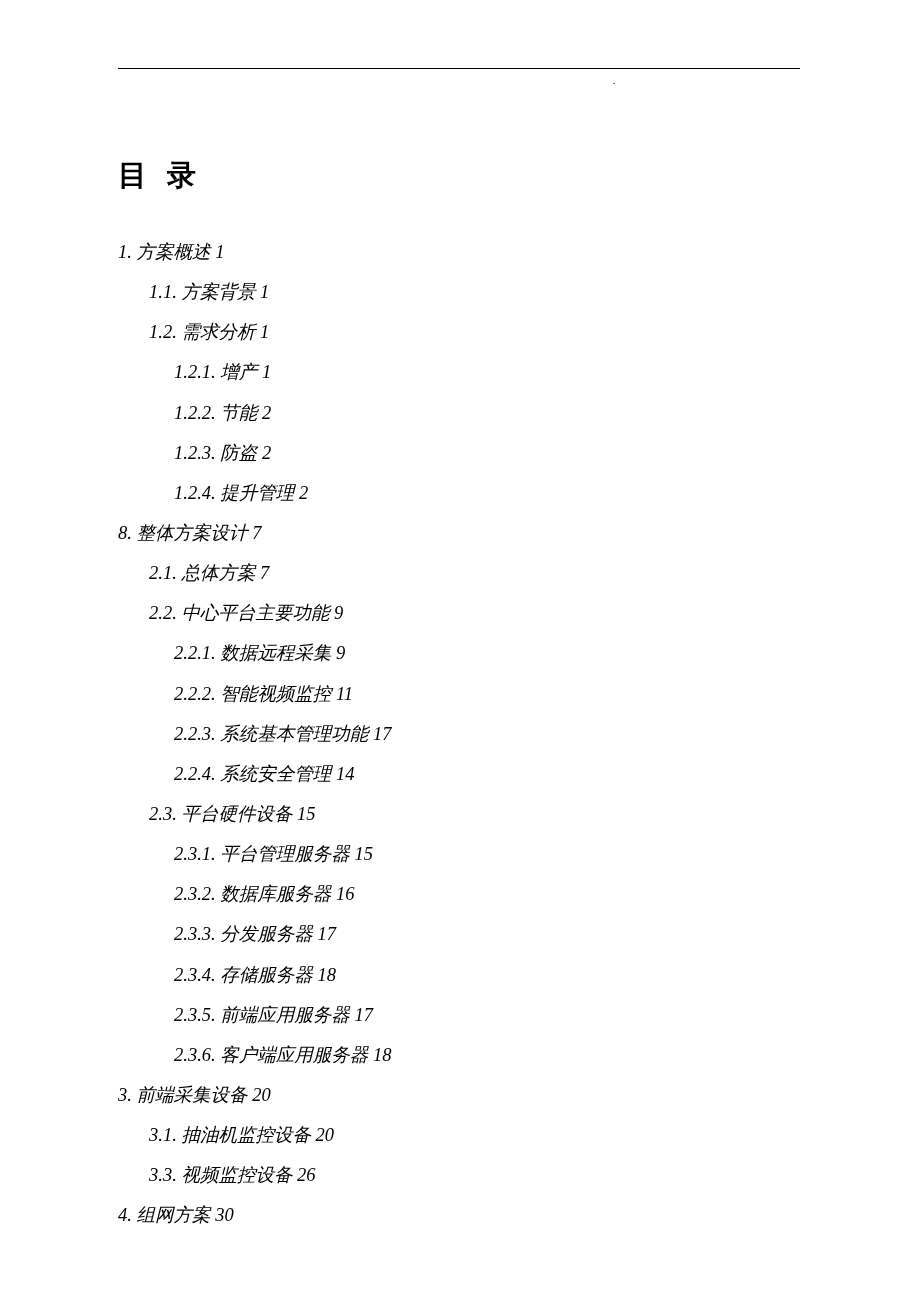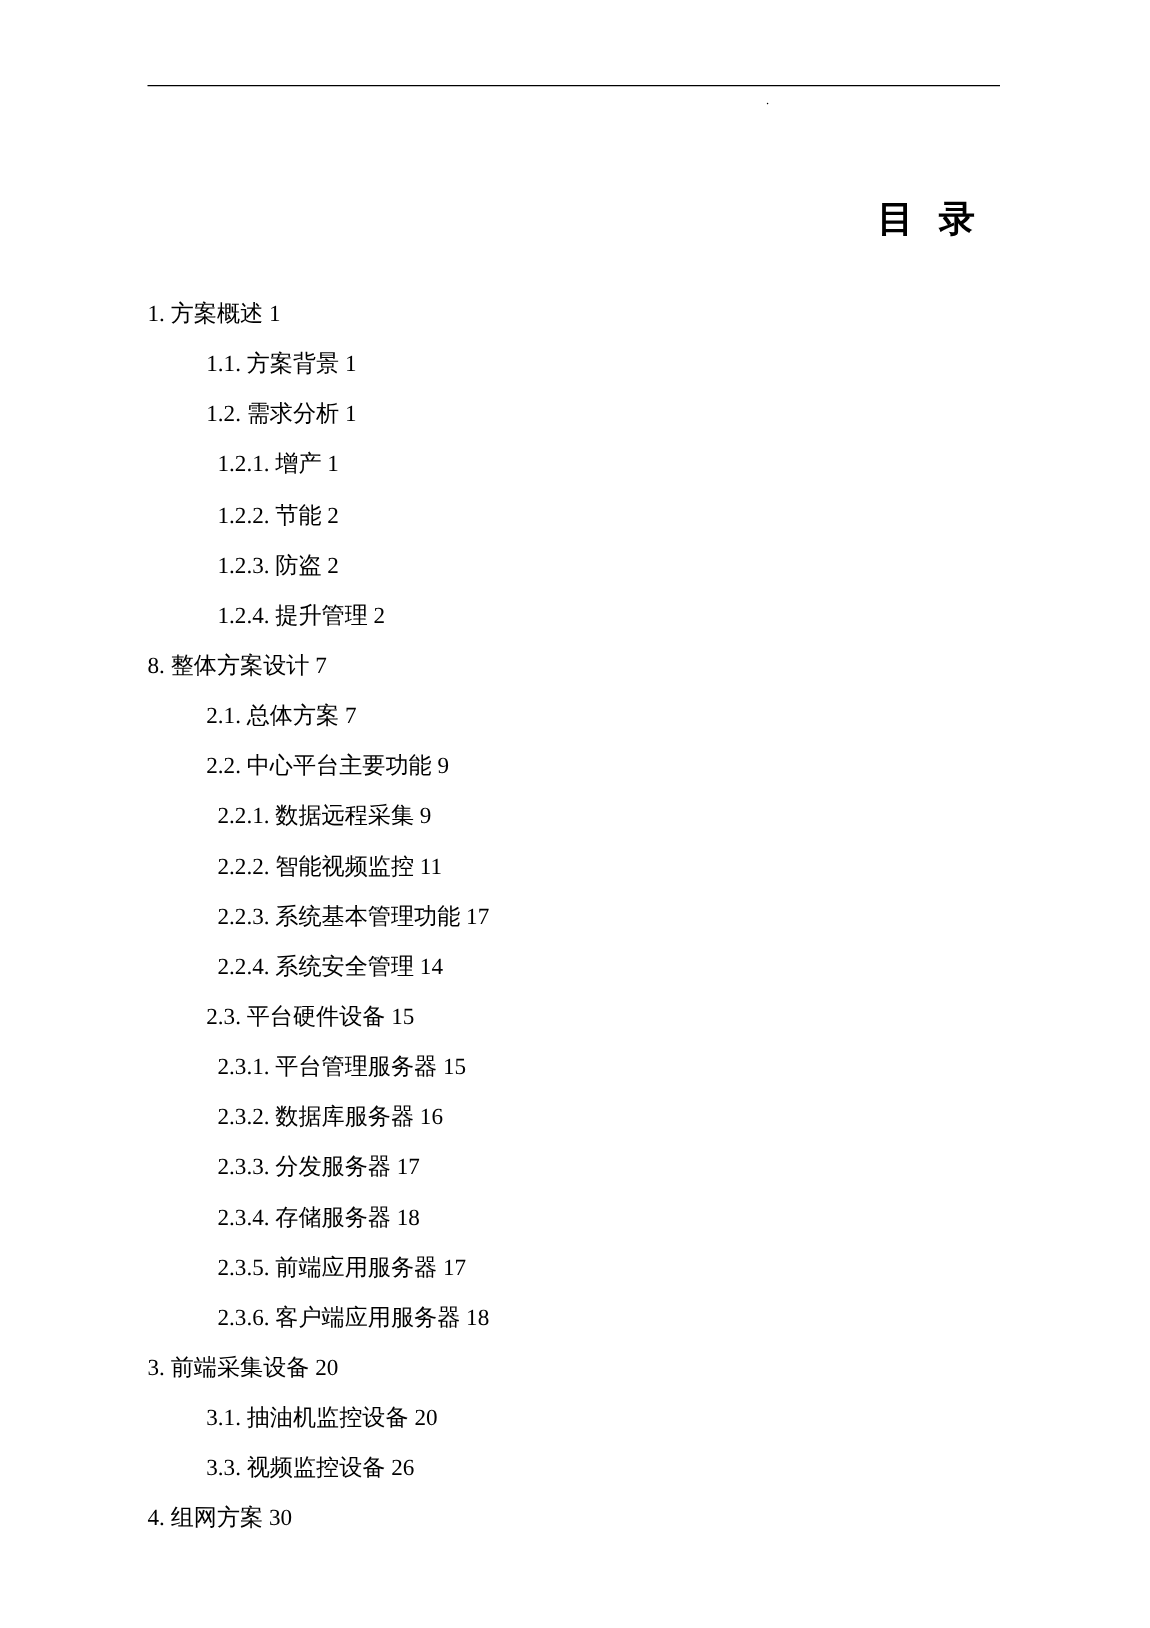--- a/index.html
+++ b/index.html
@@ -25,38 +25,39 @@
     .header-dot {
       text-align: center;
       font-size: 10px;
       margin-top: -4px;
       margin-bottom: 70px;
       letter-spacing: 0;
       color: #000;
       padding-left: 310px;
     }
     .title {
-      text-align: right;
+      text-align: left;
       font-size: 29px;
       font-weight: bold;
       letter-spacing: 20px;
       margin-bottom: 36px;
     }
     .toc {
       font-size: 18.5px;
       line-height: 2.17;
     }
     .toc-item {
       white-space: nowrap;
+      font-style: italic;
     }
     .level-0 {
       margin-left: 0;
     }
     .level-1 {
-      margin-left: 47px;
+      margin-left: 31px;
     }
     .level-2 {
       margin-left: 56px;
     }
   </style>
 </head>
 <body>
 
 <div class="page">
   <div class="header-line"></div>

